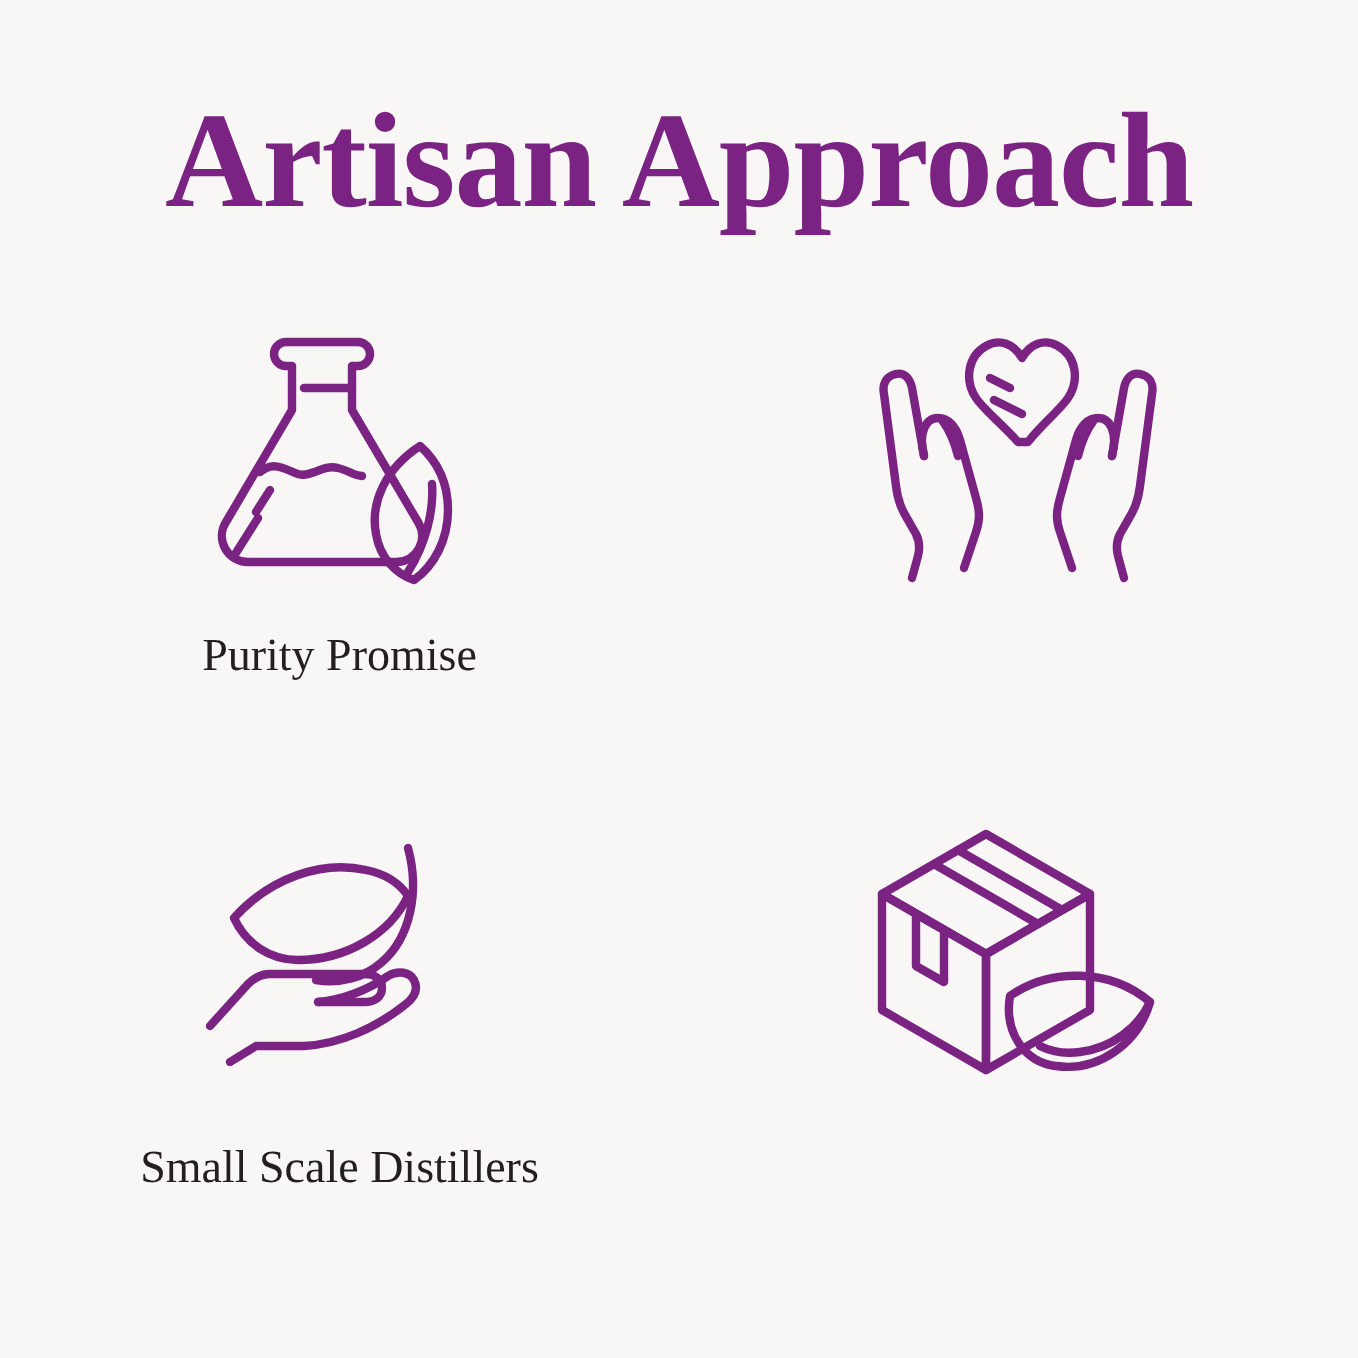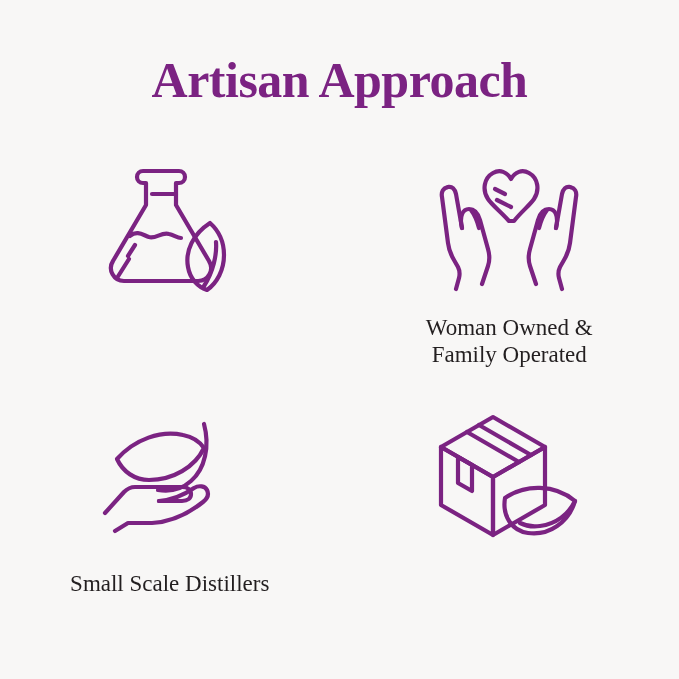--- a/index.html
+++ b/index.html
@@ -21,21 +21,21 @@
     box-sizing: border-box;
   }
   .page-title {
     position: absolute;
     top: 45px;
     left: 0;
     width: 679px;
     text-align: center;
     font-family: "Liberation Serif", "DejaVu Serif", serif;
     font-weight: 700;
-    font-size: 50px;
+    font-size: 68px;
     line-height: 70px;
     letter-spacing: -0.5px;
     color: #7b2382;
     white-space: nowrap;
   }
   .grid {
     position: absolute;
     top: 150px;
     left: 0;
     width: 679px;
@@ -95,20 +95,21 @@
 
           <path d="M30 73 c7 -6 13 -1 19 1 c7 2 12 -5 20 -3 c5 1 8 4 12 4"></path>
 
           <path d="M35 82 l-7 11"></path>
           <path d="M29 96 l-12 19"></path>
 
           <path d="M110 60 c-17 11 -25 28 -22 44 c2 12 10 20 19 23 c10 -7 17 -20 17 -35 c0 -13 -5 -24 -14 -32 z"></path>
           <path d="M116 79 c1 13 -3 30 -12 44"></path>
         </svg>
       </div>
+      <div class="cell-label">Purity Promise</div>
     </div>
 
     <div class="cell cell-r0">
       <div class="icon-wrap">
         <svg width="160" height="128" viewBox="0 0 160 128" fill="none" stroke="#7b2382" stroke-width="4.2" stroke-linecap="round" stroke-linejoin="round">
 
           <path d="M80 58 c-8 -9 -17 -16 -21 -22 c-6 -9 -4 -21 5 -26 c7 -4 14 -1 18 6 c4 -7 11 -10 18 -6 c9 5 11 17 5 26 c-4 6 -13 13 -20 22 z"></path>
 
           <path d="M66 26 l10 5"></path>
           <path d="M68 37 l14 7"></path>
@@ -121,22 +122,20 @@
 
           <path d="M42 47 c3 4 6 10 8 18"></path>
 
           <path d="M141 24 c5 1 7 5 6 10 l-6 46 c-1 8 -3 12 -6 17 l-4 7 c-2 4 -2 7 -1 11 l3 11"></path>
           <path d="M141 24 c-4 -1 -7 2 -8 7 l-6 34"></path>
 
           <path d="M127 65 c3 -12 -1 -19 -7 -19 c-5 0 -9 4 -11 11 l-8 29 c-2 7 -2 11 0 17 l6 18"></path>
           <path d="M118 47 c-3 4 -6 10 -8 18"></path>
         </svg>
       </div>
-      <div class="cell-label">Woman Owned &amp;
-Family Operated</div>
     </div>
 
     <div class="cell cell-r1">
       <div class="icon-wrap">
         <svg width="150" height="120" viewBox="0 0 150 120" fill="none" stroke="#7b2382" stroke-width="4.2" stroke-linecap="round" stroke-linejoin="round">
 
           <path d="M22 42 c18 -20 44 -29 66 -24 c10 2 17 7 21 13 c-9 19 -31 32 -55 32 c-14 0 -26 -8 -32 -21 z"></path>
 
           <path d="M109 7 c6 22 1 45 -13 57 c-9 8 -21 11 -33 9"></path>
 

